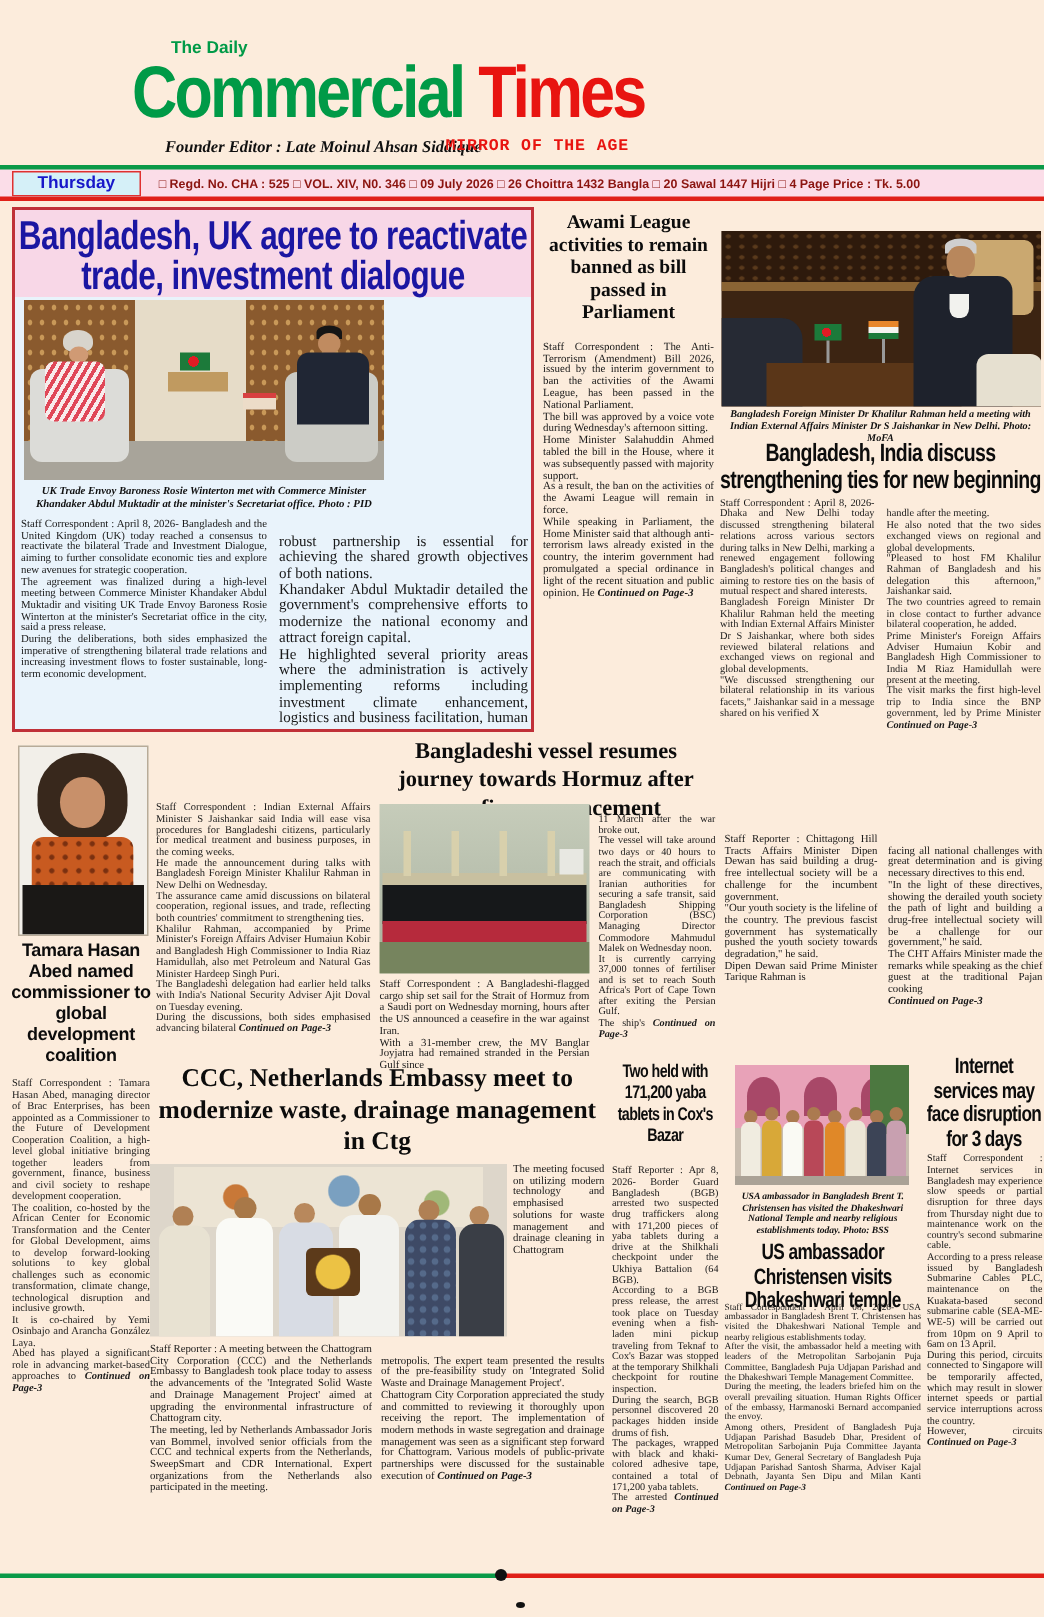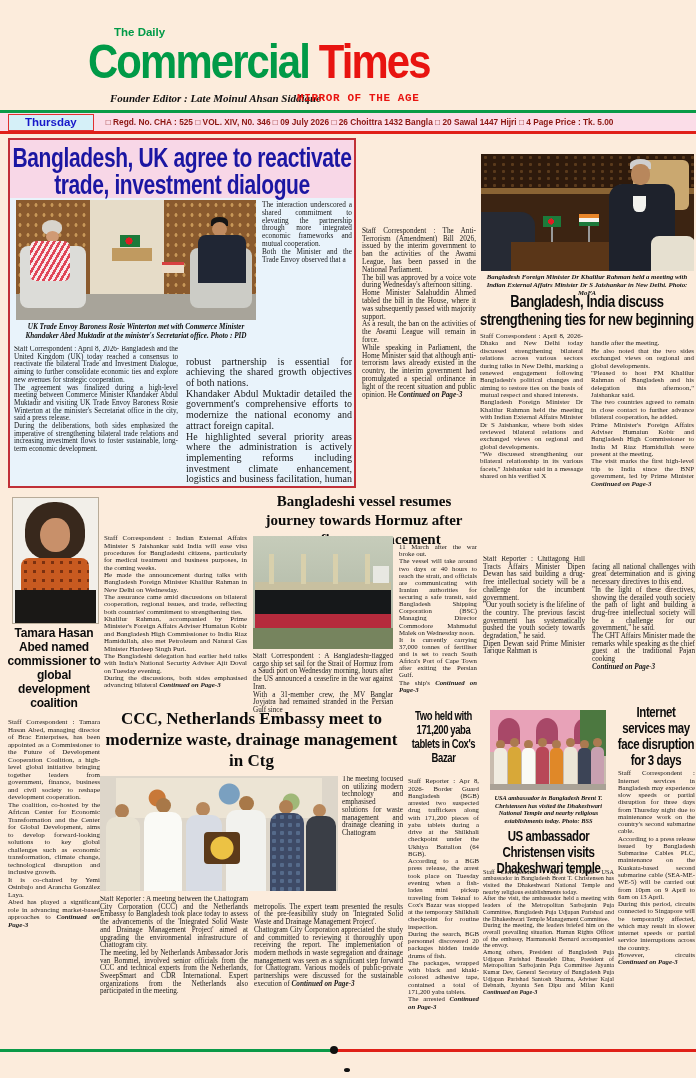--- a/index.html
+++ b/index.html
@@ -56,36 +56,35 @@
     <i class="sh" style="left:26px;top:20px;width:20px;height:15px;background:#d8d4cc;border-radius:50% 50% 40% 40%"></i>
     <i class="sh" style="left:30px;top:31px;width:13px;height:11px;background:#d09a74;border-radius:50%"></i>
     <i class="sh" style="left:14px;top:41px;width:40px;height:40px;border-radius:6px;background:repeating-linear-gradient(120deg,#e04858 0 2.5px,#f8ecec 2.5px 5px)"></i>
     <i class="sh" style="left:174px;top:48px;width:62px;height:60px;background:#ccccc6;border-radius:8px"></i>
     <i class="sh" style="left:195px;top:17px;width:17px;height:9px;background:#151515;border-radius:50% 50% 0 0"></i>
     <i class="sh" style="left:196px;top:22px;width:15px;height:14px;background:#c08b60;border-radius:50%"></i>
     <i class="sh" style="left:182px;top:35px;width:48px;height:48px;background:#202634;border-radius:8px 8px 0 0"></i>
     <i class="sh" style="left:146px;top:62px;width:22px;height:11px;background:linear-gradient(#d84040 0 3px,#ecdcc8 3px)"></i>
   </div>
 
-  <div class="abs bt" style="left:252px;top:61px;width:90px;height:121px;font-size:7.3px">The interaction underscored a shared commitment to elevating the partnership through more integrated economic frameworks and mutual cooperation.
-Both the Minister and the Trade Envoy observed that a</div>
-  <div class="abs cap" style="left:4px;top:183px;width:244px;font-size:7.2px;line-height:1.25;text-align:center">UK Trade Envoy Baroness Rosie Winterton met with Commerce Minister Khandaker Abed Muktadir at the minister's Secretariat office. Photo : PID</div>
+  <div class="abs cap" style="left:4px;top:183px;width:244px;font-size:7.2px;line-height:1.25;text-align:center">UK Trade Envoy Baroness Rosie Winterton met with Commerce Minister Khandaker Abdul Muktadir at the minister's Secretariat office. Photo : PID</div>
   <div class="abs bt" style="left:4px;top:206px;width:164px;height:138px;font-size:7.2px">Staff Correspondent : April 8, 2026- Bangladesh and the United Kingdom (UK) today reached a consensus to reactivate the bilateral Trade and Investment Dialogue, aiming to further consolidate economic ties and explore new avenues for strategic cooperation.
 The agreement was finalized during a high-level meeting between Commerce Minister Khandaker Abdul Muktadir and visiting UK Trade Envoy Baroness Rosie Winterton at the minister's Secretariat office in the city, said a press release.
 During the deliberations, both sides emphasized the imperative of strengthening bilateral trade relations and increasing investment flows to foster sustainable, long-term economic development.</div>
   <div class="abs bt" style="left:176px;top:206px;width:166px;height:138px;font-size:10px">
     <span>robust partnership is essential for achieving the shared growth objectives of both nations.
 Khandaker Abdul Muktadir detailed the government's comprehensive efforts to modernize the national economy and attract foreign capital.
 He highlighted several priority areas where the administration is actively implementing reforms including investment climate enhancement, logistics and business facilitation, human capital utilization and global trade integration
 Baroness Rosie Winterton commended the new government's trajectory of economic reforms.
 She praised the administration's focus on investment-friendly policies and its clear initiatives aimed at </span><span class="cont">Continued on Page-3</span>
   </div>
 </div>
 
 <div class="abs" style="left:361px;top:140px;width:116px;height:348px">
+  <div class="shead" style="font-size:13px;line-height:15px">Awami League activities to remain banned as bill passed in Parliament</div>
   <div class="abs bt" style="left:1px;top:79px;width:114px;height:268px;font-size:7.3px">
     <span>Staff Correspondent : The Anti-Terrorism (Amendment) Bill 2026, issued by the interim government to ban the activities of the Awami League, has been passed in the National Parliament.
 The bill was approved by a voice vote during Wednesday's afternoon sitting.
 Home Minister Salahuddin Ahmed tabled the bill in the House, where it was subsequently passed with majority support.
 As a result, the ban on the activities of the Awami League will remain in force.
 While speaking in Parliament, the Home Minister said that although anti-terrorism laws already existed in the country, the interim government had promulgated a special ordinance in light of the recent situation and public opinion. He </span><span class="cont">Continued on Page-3</span>
   </div>
 </div>
 
 <div class="abs" style="left:480px;top:152px;width:215px;height:350px">

